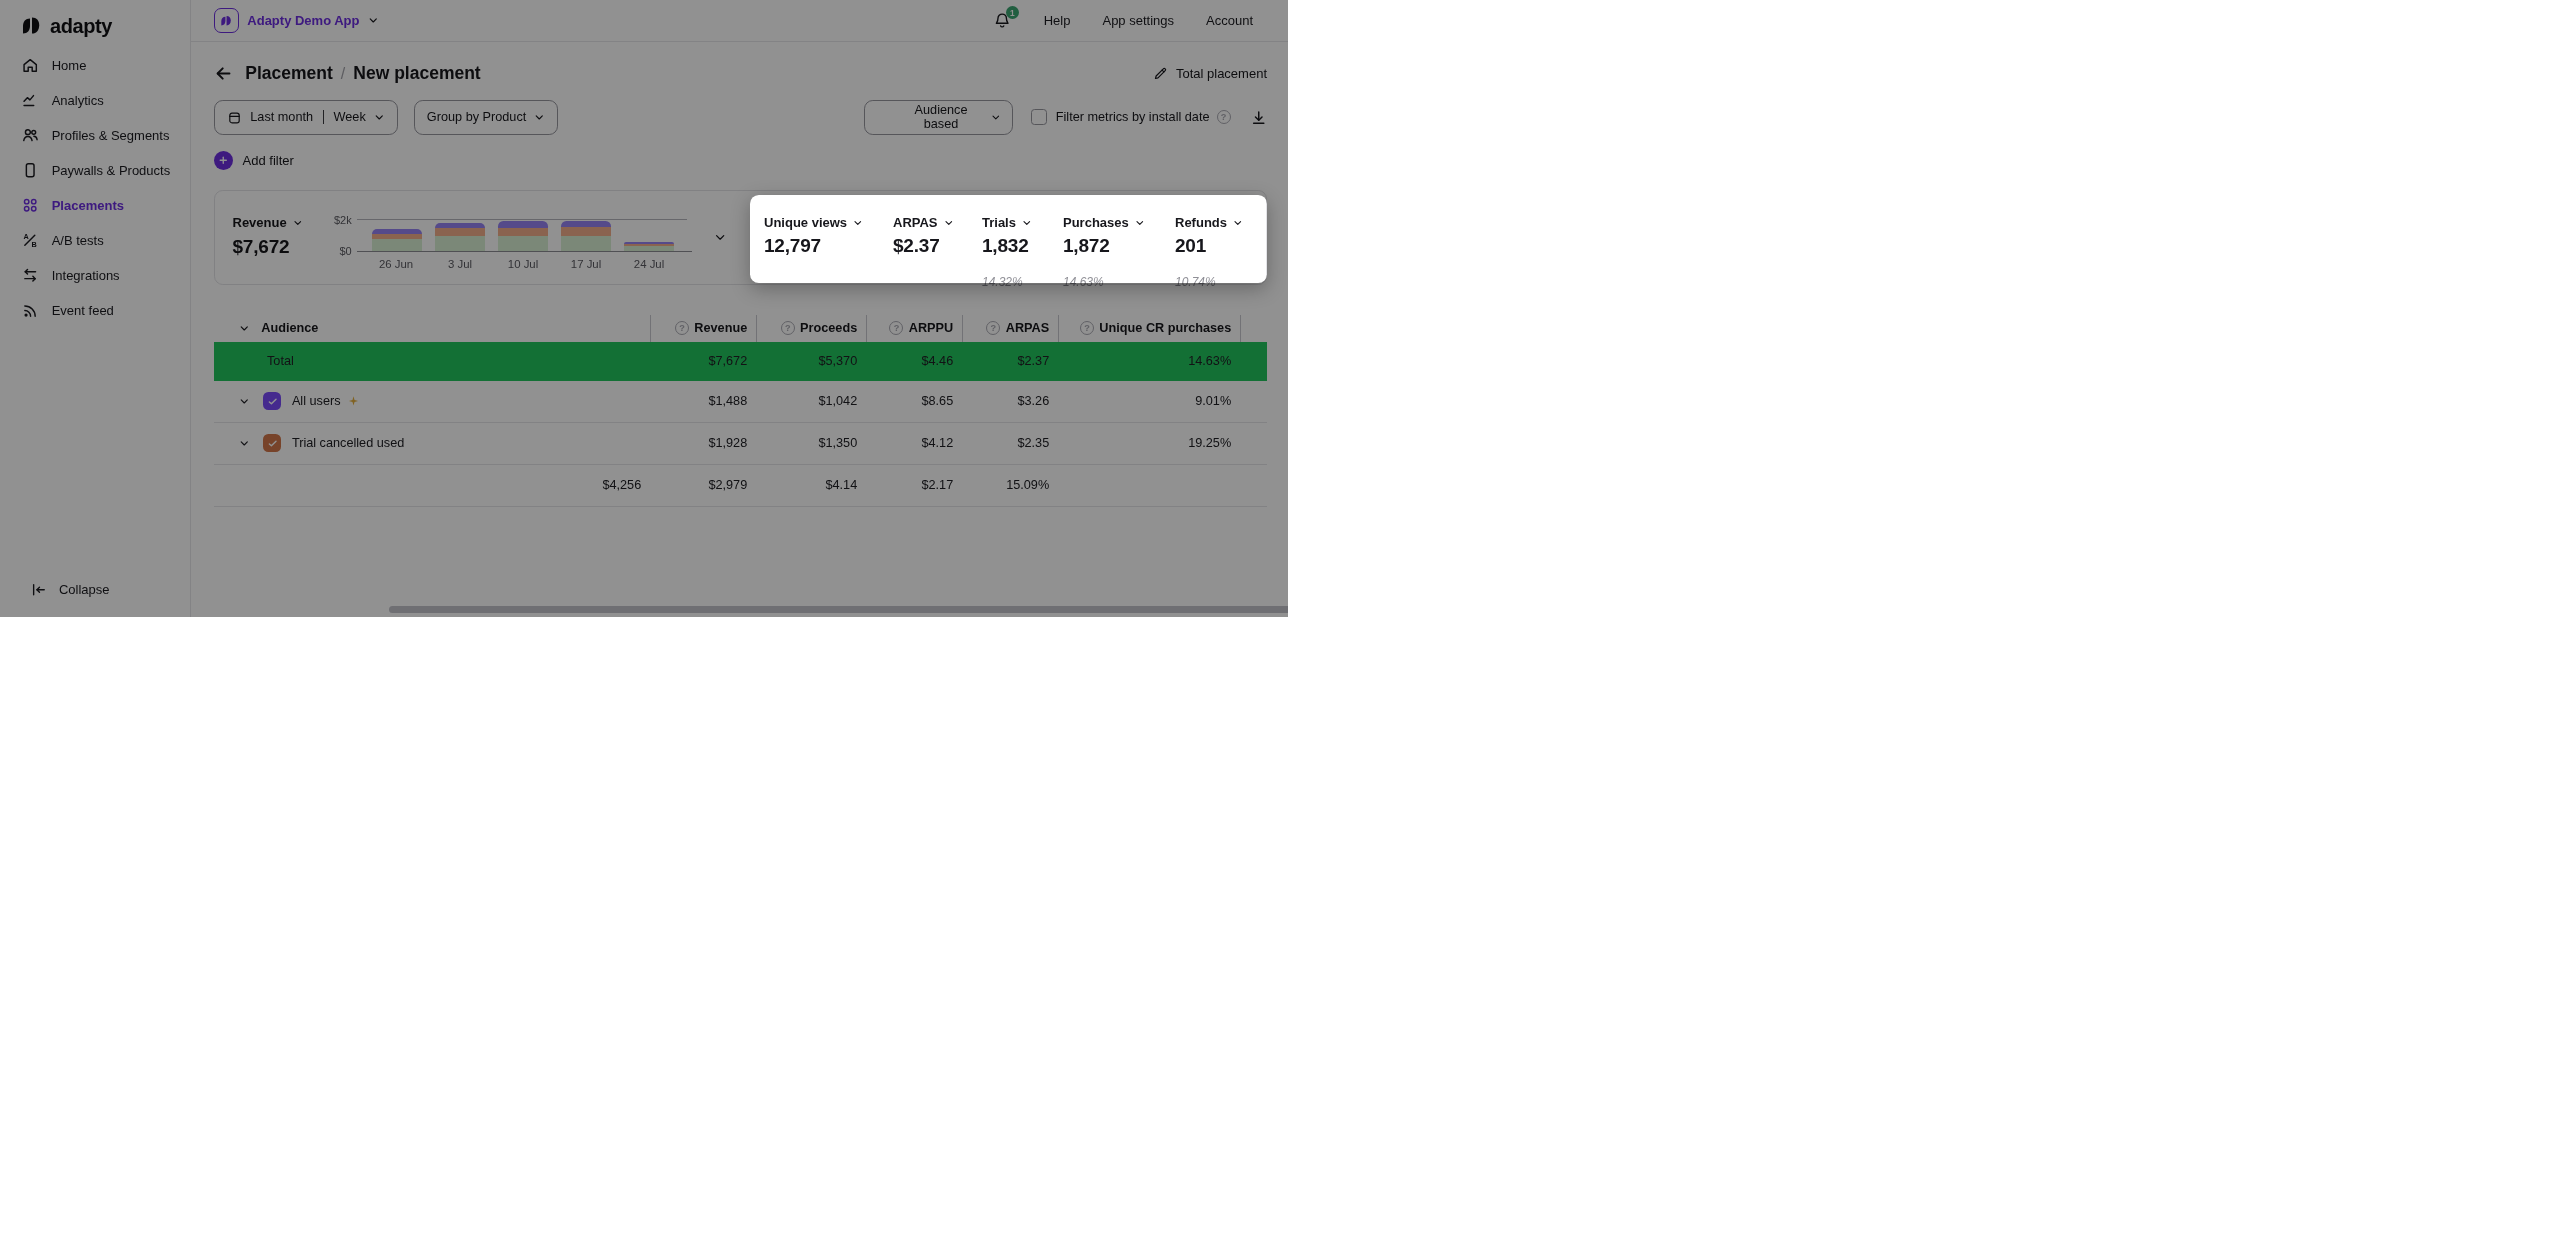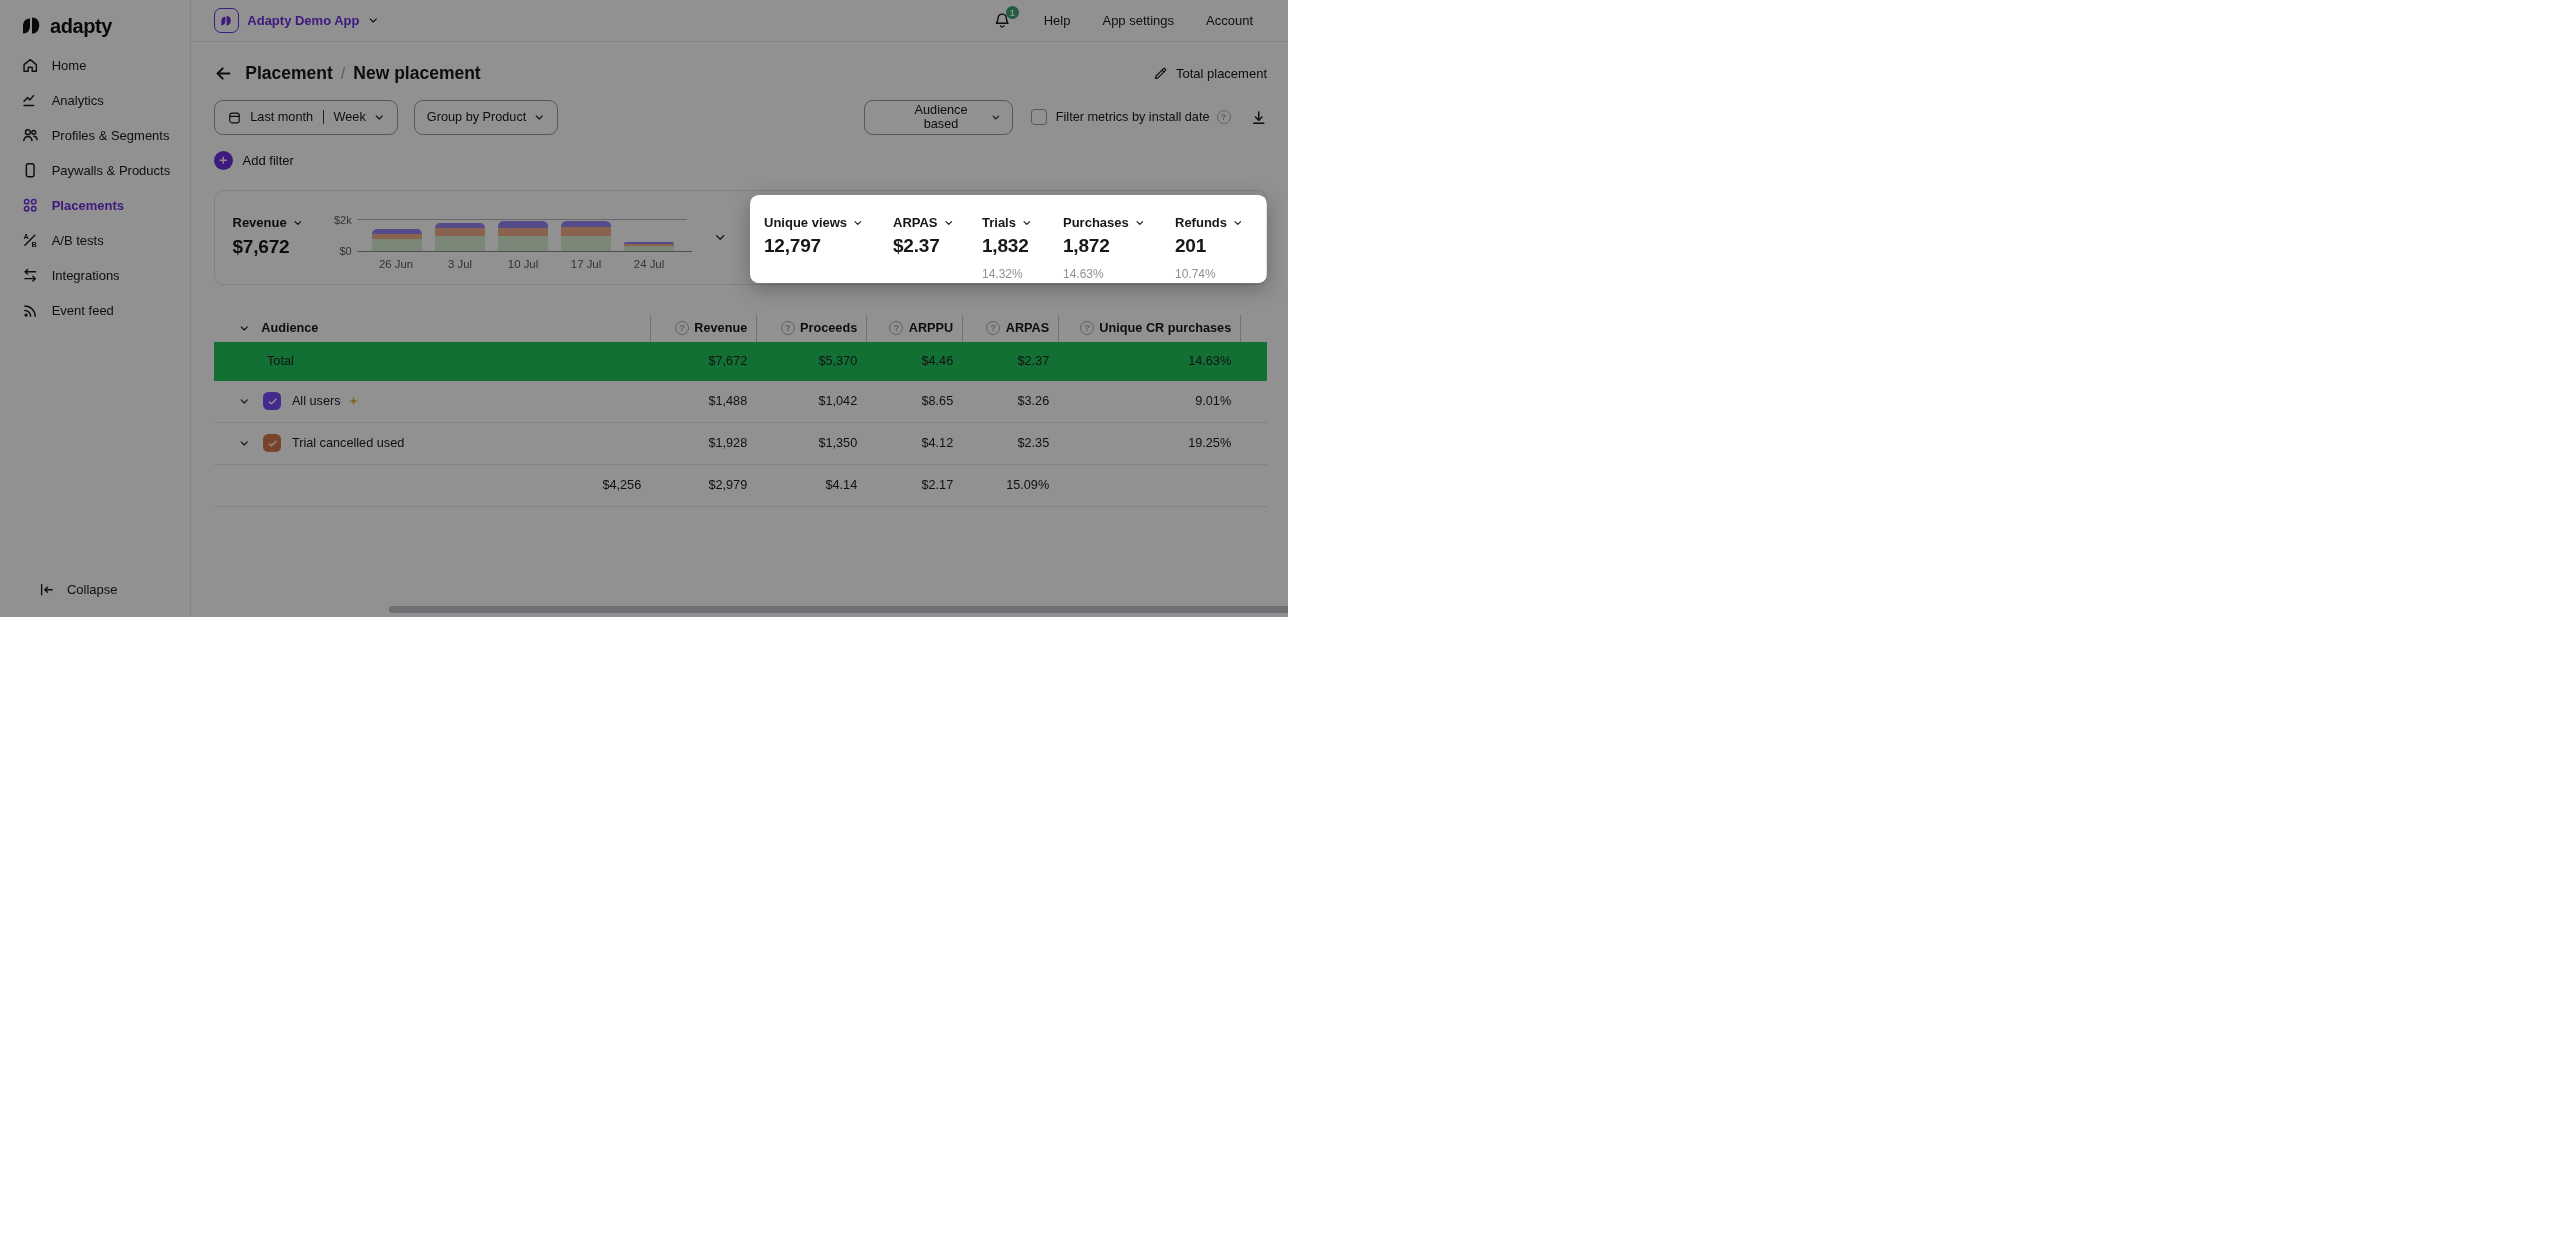--- a/index.html
+++ b/index.html
@@ -9,21 +9,21 @@
 
   
   .sidebar { position:absolute; left:0; top:0; bottom:0; width:191px; background:#fff; border-right:0.9px solid #E7E7EA; z-index:1; }
   .logo { display:flex; align-items:center; gap:7px; padding:14px 0 0 19px; }
   .logo svg { width:24px; height:24px; }
   .logo-text { font-size:20px; font-weight:700; letter-spacing:-0.4px; color:#101014; }
   .nav { position:absolute; top:48px; left:0; right:0; }
   .side-item { display:flex; align-items:center; gap:12.3px; height:35px; padding-left:21px; font-size:13px; color:#1B1B20; cursor:pointer; }
   .side-item svg { width:18.4px; height:18.4px; flex:0 0 auto; }
   .side-item.active { color:var(--accent); font-weight:600; }
-  .collapse { position:absolute; bottom:19px; left:0; display:flex; align-items:center; gap:11.4px; padding-left:38px; font-size:13px; color:#1B1B20; cursor:pointer; }
+  .collapse { position:absolute; bottom:19px; left:0; display:flex; align-items:center; gap:11.4px; padding-left:30px; font-size:13px; color:#1B1B20; cursor:pointer; }
   .collapse svg { width:17.5px; height:17.5px; }
 
   
   .main { position:absolute; left:191px; top:0; right:0; bottom:0; }
   .topbar { display:flex; align-items:center; height:42px; padding:0 35px 0 23px; border-bottom:0.9px solid #E7E7EA; }
   .app-selector { display:flex; align-items:center; gap:8.8px; cursor:pointer; }
   .app-tile { width:24.5px; height:24.5px; border:1.8px solid var(--accent); border-radius:7px; display:flex; align-items:center; justify-content:center; }
   .app-tile svg { width:14px; height:14px; }
   .app-name { font-size:13px; font-weight:600; color:var(--accent); }
   .topbar-right { margin-left:auto; display:flex; align-items:center; gap:32px; }
@@ -61,21 +61,21 @@
   .plus-circle { width:19px; height:19px; border-radius:50%; background:var(--accent); display:flex; align-items:center; justify-content:center; }
   .plus-circle svg { width:10.5px; height:10.5px; }
   .addfilter-label { font-size:13px; font-weight:400; }
 
   
   .metrics-panel { position:relative; margin-top:19px; height:95px; background:#fff; border:0.9px solid #E3E3E7; border-radius:8.8px; }
   .revenue-block { position:absolute; left:17.5px; top:24.5px; }
   .metric-label-row { display:flex; align-items:center; gap:6.1px; font-size:13px; font-weight:600; color:#17171C; cursor:pointer; }
   .metric-label-row svg { width:9.6px; height:9.6px; }
   .metric-value { font-size:19px; font-weight:700; margin-top:6.1px; letter-spacing:-0.2px; }
-  .metric-sub { font-size:12px; color:#8F8F96; margin-top:10px; }
+  .metric-sub { font-size:12px; color:#8F8F96; margin-top:18px;font-style:italic; }
 
   .chart { position:absolute; left:110px; top:23px; display:flex; }
   .ylabels { position:relative; width:32px; height:38px; }
   .ylabels div { position:absolute; right:5.3px; font-size:11px; color:#5A5A61; }
   .ytick-top { top:0; }
   .ytick-bottom { bottom:-5.3px; }
   .plot { position:relative; width:330px; height:38px; }
   .gridline { position:absolute; left:0; right:0; top:5.3px; height:0.9px; background:#B6B6BC; }
   .baseline { position:absolute; left:0; right:-5.3px; bottom:0; height:1.3px; background:#8E8E95; }
   .slot { position:absolute; bottom:0.9px; width:63px; }

